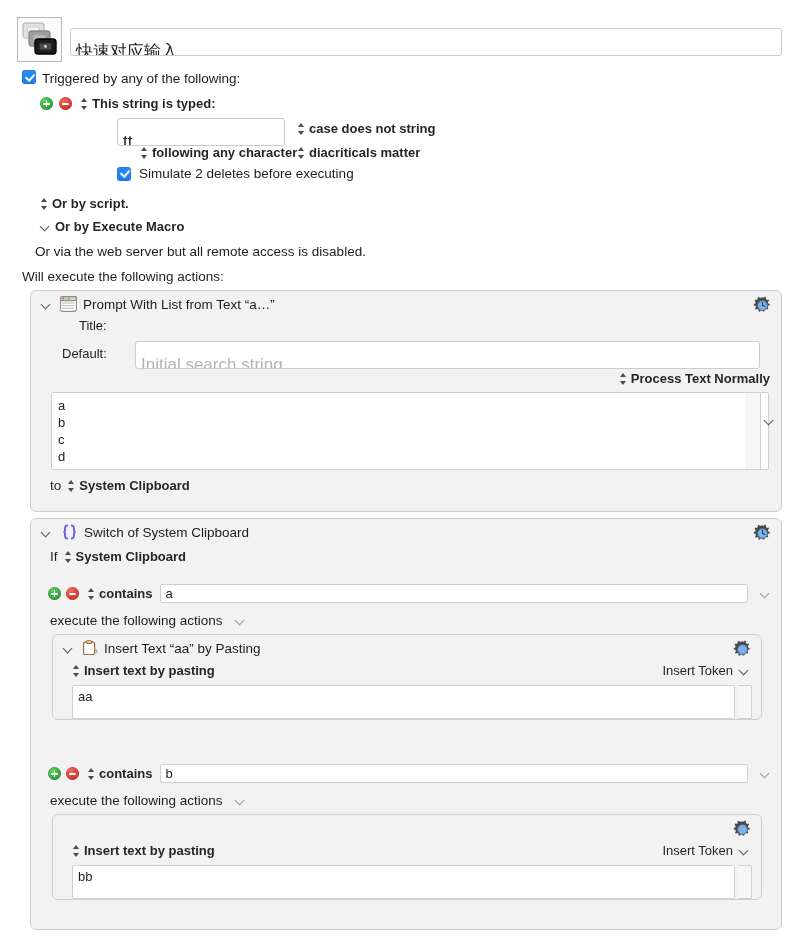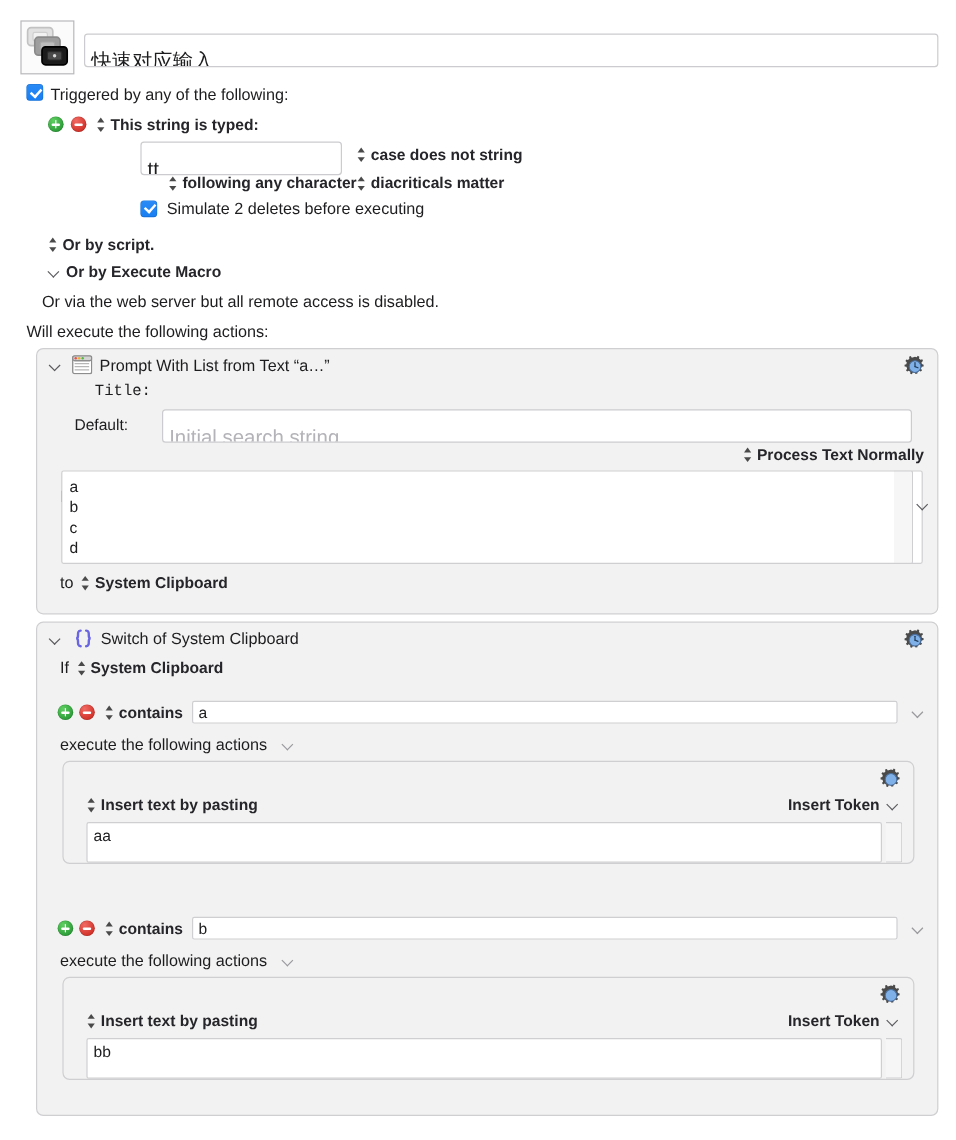--- a/index.html
+++ b/index.html
@@ -188,21 +188,21 @@
 
   #will-execute { left: 22px; top: 269px; font-size: 13.5px; }
 
   
   #prompt-action {
     left: 30px; top: 290px;
     width: 752px; height: 222px;
   }
   #prompt-title-row { left: 10px; top: 5px; }
   #prompt-gear { right: 9px; top: 5px; }
-  #lbl-title { left: 48px; top: 27px; font-family: Liberation Mono, monospace; }
+  #lbl-title { left: 48px; top: 27px; }
   #fld-title { left: 104px; top: 22px; width: 625px; }
   #lbl-default { left: 31px; top: 55px; }
   #fld-default { left: 104px; top: 50px; width: 625px; }
   #listfrom-row { left: 19px; top: 80px; margin-top: 35px; }
   #process-popup { right: 11px; top: 80px; }
   #list-box {
     left: 20px; top: 101px;
     width: 718px; height: 78px;
     background: #fff;
     border: 1px solid #cfcfd2;
@@ -253,21 +253,21 @@
     border: 1px solid #cfcfd2;
     border-radius: 6px;
     box-sizing: border-box;
     left: 21px;
     width: 710px;
     height: 86px;
   }
   .subaction .sub-title { position: absolute; left: 10px; top: 5px; display: flex; align-items: center; font-size: 13.5px; }
   .subaction .sub-gear { position: absolute; right: 9px; top: 5px; }
   .subaction .sub-popup { position: absolute; left: 19px; top: 28px; }
-  .subaction .sub-token { position: absolute; right: 11px; top: 28px; display: flex; align-items: center; font-weight: bold; color: #26262a; }
+  .subaction .sub-token { position: absolute; right: 11px; top: 28px; display: flex; align-items: center; font-weight: normal; color: #26262a; }
   .subaction .sub-box {
     position: absolute;
     left: 19px; top: 50px;
     width: 663px; height: 34px;
     background: #fff;
     border: 1px solid #cfcfd2;
     border-radius: 2px;
     box-sizing: border-box;
     padding: 3px 5px;
     font-size: 13px;
@@ -462,20 +462,30 @@
     <span class="chev light"></span>
   </div>
 
   <div class="exec-row" id="exec1-row">
     <span>execute the following actions</span>
     <span style="width:12px"></span>
     <span class="chev light"></span>
   </div>
 
   <div class="subaction" id="sub1">
+    <div class="sub-title">
+      <span class="chev" style="margin-right:8px"></span>
+      <svg width="16" height="16" viewBox="0 0 16 16" style="margin-right:6px">
+        <rect x="1.6" y="2.2" width="11" height="12.3" rx="1.6" fill="#fff" stroke="#9a6b3f" stroke-width="1.2"></rect>
+        <rect x="4.6" y="0.8" width="5" height="2.6" rx="1" fill="#e8e8e8" stroke="#9a6b3f" stroke-width="1.1"></rect>
+        <path d="M12.3 9.6c1.5 0 2.6 1 2.6 2.2" fill="none" stroke="#9a9a9a" stroke-width="1.1" stroke-linecap="round"></path>
+        <circle cx="14.2" cy="12.6" r="1.1" fill="#bdbdbd"></circle>
+      </svg>
+      <span>Insert Text “aa” by Pasting</span>
+    </div>
     <svg class="sub-gear gear" viewBox="0 0 20 20">
       <path d="M10 1.3l1.5.5.9-1.3 1.4.8-.3 1.6 1.3 1.2 1.6-.5.6 1.5-1.3 1 .3 1.7 1.6.5-.1 1.6-1.6.3-.7 1.6 1 1.3-1.1 1.2-1.5-.7-1.4.9-.1 1.6-1.6.4-.8-1.4-1.7.1-.7 1.5-1.5-.5.1-1.6-1.4-1-1.4.8-1-1.3 1-1.3-.6-1.6-1.6-.2-.1-1.6 1.6-.5.4-1.7-1.2-1.1.8-1.4 1.5.5 1.2-1.2-.3-1.6 1.5-.6.9 1.4z" fill="#4a4a4a"></path>
       <circle cx="10" cy="10" r="5.1" fill="#7fb0e8" stroke="#4a6f9e" stroke-width="0.9"></circle>
     </svg>
     <span class="sub-popup popup">
       <span class="stepper"></span>
       <span>Insert text by pasting</span>
     </span>
     <span class="sub-token">
       <span>Insert Token</span>

